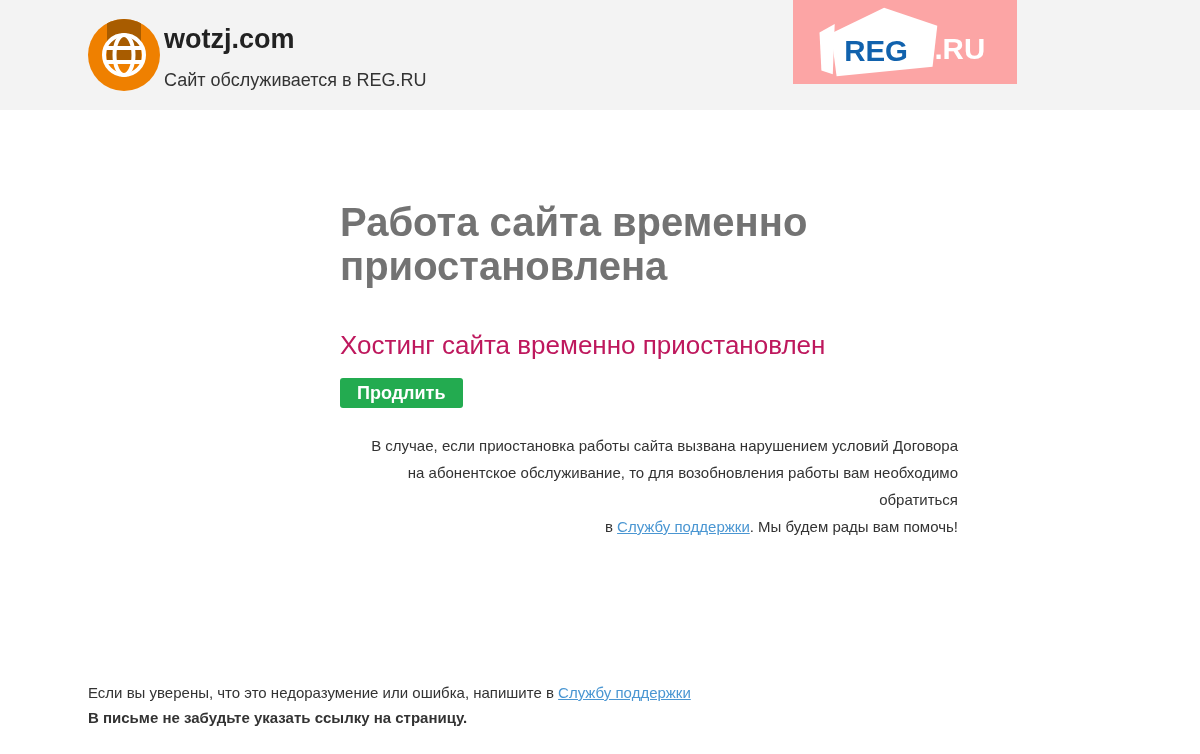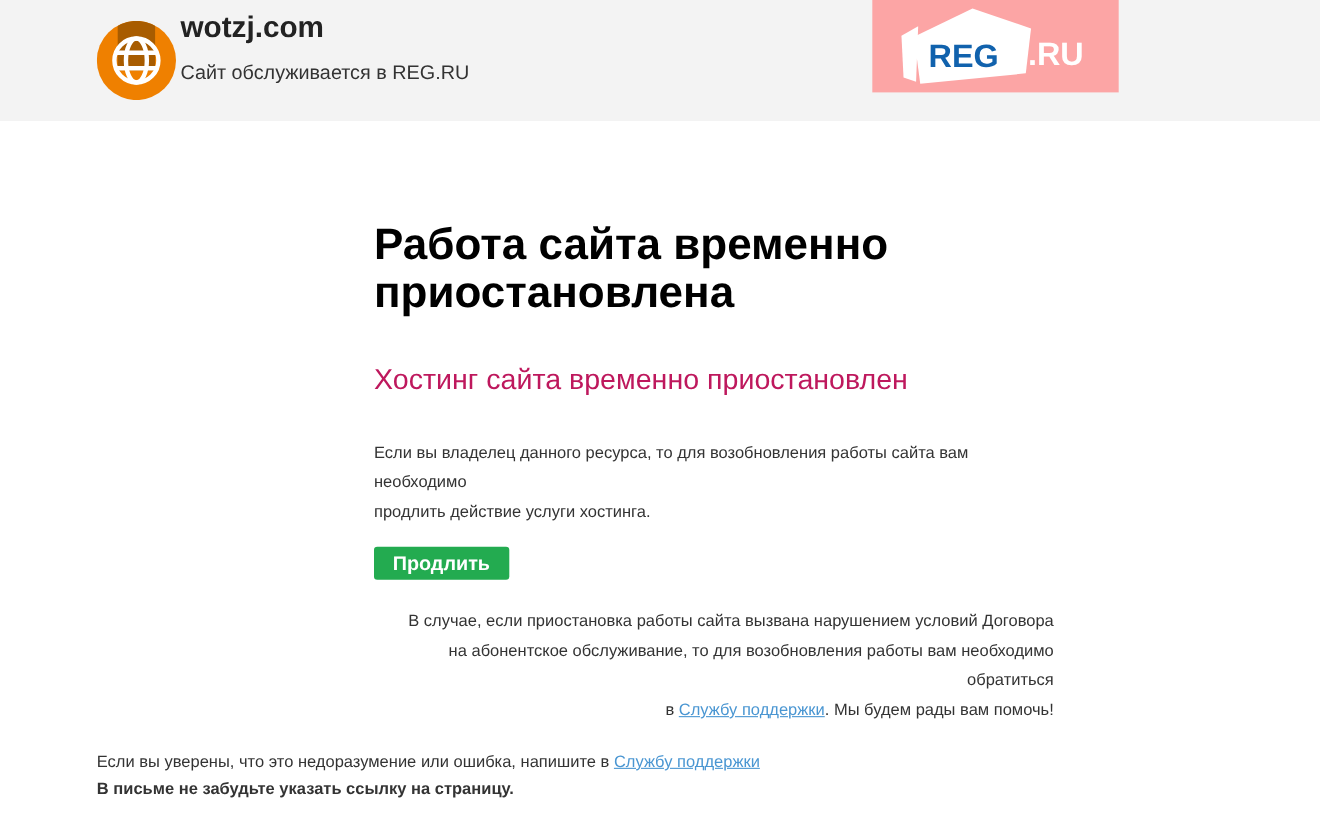--- a/index.html
+++ b/index.html
@@ -12,21 +12,21 @@
   }
   .page { position: relative; width: 1200px; height: 754px; background: #fff; }
 
   
   .header {
     position: absolute; top: 0; left: 0;
     width: 1200px; height: 110px;
     background: #f3f3f3;
   }
   .site-icon { position: absolute; left: 88px; top: 19px; width: 72px; height: 72px; }
-  .site-meta { position: absolute; left: 164px; top: 9px; }
+  .site-meta { position: absolute; left: 164px; top: 23px; }
   .site-name { font-size: 27px; font-weight: bold; color: #222; line-height: 32px; }
   .site-sub  { font-size: 18px; color: #333; margin-top: 14px; line-height: 22px; }
   .logo-box {
     position: absolute; left: 793px; top: 0;
     width: 224px; height: 84px;
     background: #fca5a5;
     display: flex; align-items: flex-start; justify-content: center;
     cursor: pointer;
   }
 
@@ -44,21 +44,21 @@
     display: flex; align-items: center; justify-content: center;
   }
   .stop-label {
     color: #ffffff; font-weight: bold; font-size: 30px; letter-spacing: 2px;
   }
 
   
   .content { position: absolute; left: 340px; top: 200px; width: 618px; }
   .main-title {
     font-size: 40px; line-height: 44px; font-weight: bold;
-    color: #000000; white-space: pre-line;
+    color: #737373; white-space: pre-line;
   }
   .status-line {
     margin-top: 42px; font-size: 26px; line-height: 30px;
     font-weight: 400; color: #be185d;
   }
   .para {
     font-size: 15px; line-height: 27px; color: #333;
     white-space: pre-line;
   }
   .para-1 { margin-top: 38px; }
@@ -115,22 +115,20 @@
         <text x="131" y="60" fill="#ffffff" font-size="31" font-weight="bold" font-family="Liberation Sans, sans-serif">.RU</text>
       </svg>
     </div>
   </div>
 
 
   <div class="content">
     <h1 class="main-title">Работа сайта временно
 приостановлена</h1>
     <div class="status-line">Хостинг сайта временно приостановлен</div>
-    <p class="para para-1">Если вы владелец данного ресурса, то для возобновления работы сайта вам необходимо
-продлить действие услуги хостинга.</p>
     <button class="renew-btn">Продлить</button>
     <p class="para para-2"><span>В случае, если приостановка работы сайта вызвана нарушением условий Договора
 на абонентское обслуживание, то для возобновления работы вам необходимо обратиться
 в </span><a class="support-link">Службу поддержки</a><span>. Мы будем рады вам помочь!</span></p>
   </div>
 
   <div class="footer">
     <div class="footer-line1"><span>Если вы уверены, что это недоразумение или ошибка, напишите в </span><a class="support-link">Службу поддержки</a></div>
     <div class="footer-line2">В письме не забудьте указать ссылку на страницу.</div>
   </div>

